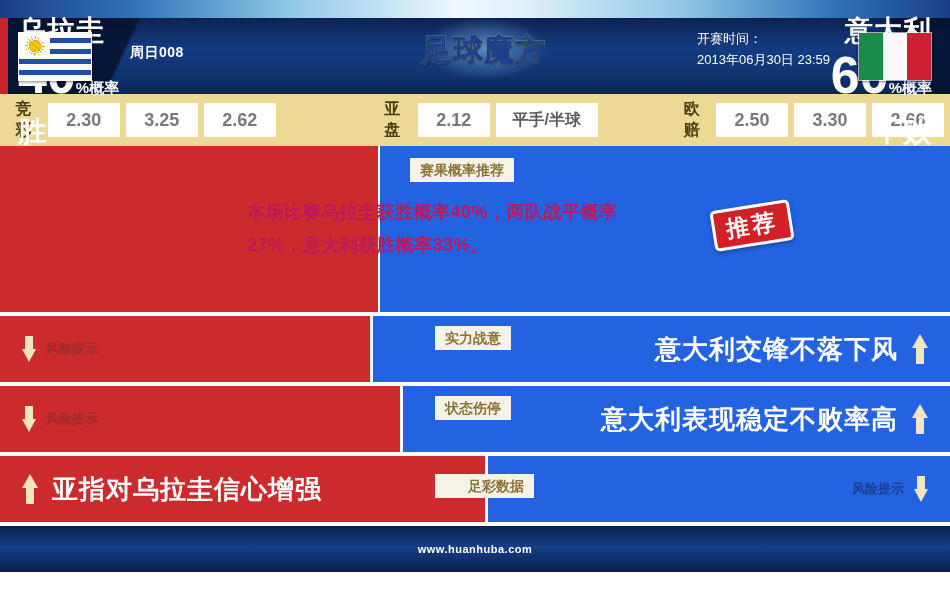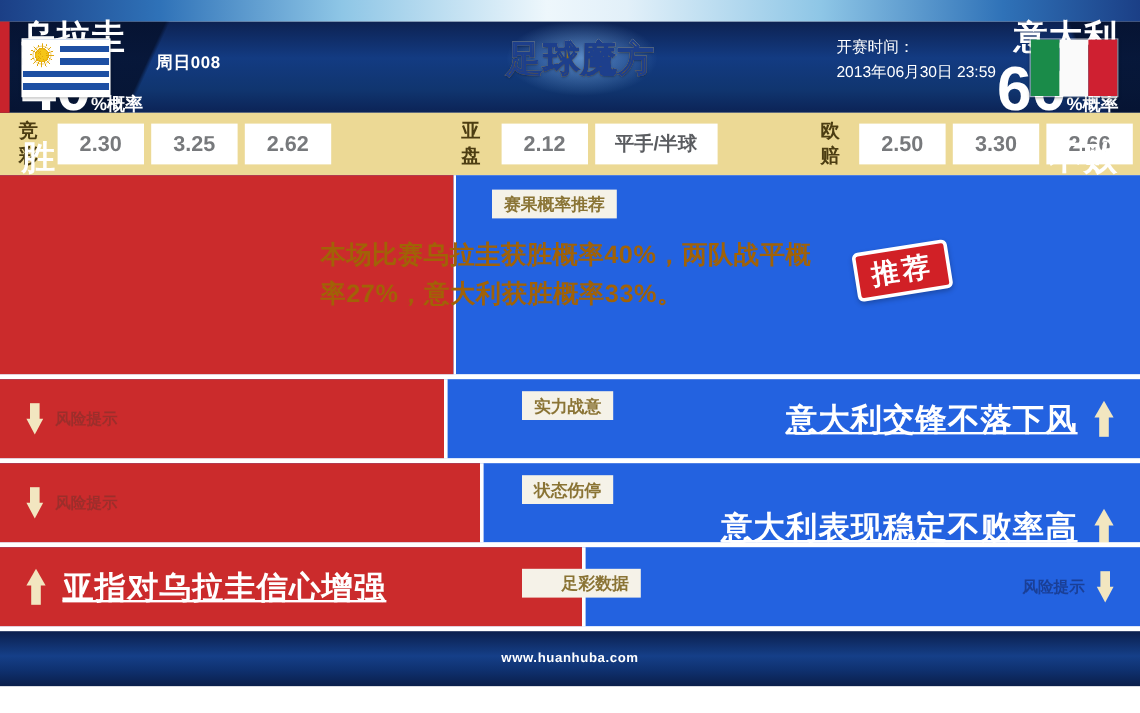--- a/index.html
+++ b/index.html
@@ -101,21 +101,21 @@
 
   .tab{
     position:absolute;background:#f5f2e8;color:#8a7435;
     font-size:14px;font-weight:bold;line-height:24px;height:24px;padding:0 10px;
     z-index:6;white-space:nowrap;
   }
   .tab-prob{left:410px;top:158px;}
 
   .panel-desc{
     position:absolute;left:247px;top:196px;width:425px;z-index:5;
-    color:#a16207;font-size:21px;font-weight:bold;line-height:33px;letter-spacing:.5px;margin-left:20px;
+    color:#be185d;font-size:18px;font-weight:bold;line-height:33px;letter-spacing:.5px;
   }
 
   .stamp{
     position:absolute;left:712px;top:205px;z-index:6;
     transform:rotate(-9deg);
     background:#d12026;color:#fff;border:3px solid #fff;border-radius:5px;
     padding:2px 11px;font-size:23px;font-weight:bold;letter-spacing:3px;
     box-shadow:0 2px 4px rgba(0,0,0,.25);
   }
 
@@ -131,21 +131,21 @@
   .risk-r{right:22px;}
   .risk-txt{color:#9c2e2b;font-size:13px;font-weight:bold;}
   .risk-txt.on-blue{color:#1a3f96;}
   .arrow{width:0;height:0;position:relative;}
   .arrow-dn{width:14px;height:26px;}
   .arrow-dn:before{content:"";position:absolute;left:3px;top:0;width:8px;height:14px;background:#f2e6c0;}
   .arrow-dn:after{content:"";position:absolute;left:0;top:13px;border-left:7px solid transparent;border-right:7px solid transparent;border-top:13px solid #f2e6c0;}
 
   .headline{
     position:absolute;top:14px;color:#fff;font-size:26px;font-weight:bold;letter-spacing:1px;
-    display:flex;align-items:center;gap:14px;line-height:38px;text-decoration:underline;
+    display:flex;align-items:center;gap:14px;line-height:38px;
   }
   .headline-r{right:22px;}
   .headline-l{left:22px;}
   .arrow-up{width:16px;height:30px;position:relative;}
   .arrow-up:before{content:"";position:absolute;left:4px;top:13px;width:8px;height:17px;background:#f2e6c0;}
   .arrow-up:after{content:"";position:absolute;left:0;top:0;border-left:8px solid transparent;border-right:8px solid transparent;border-bottom:14px solid #f2e6c0;}
 
   .tab-r1{left:435px;top:326px;}
   .tab-r2{left:435px;top:396px;}
   .tab-r3{left:435px;top:474px;padding-left:33px;}
@@ -259,21 +259,21 @@
 
   <div class="rowgap" style="top:382px;"></div>
   <div class="row row2">
     <div class="rowred" style="width:400px;"></div>
     <div class="rowsep" style="left:400px;"></div>
   </div>
   <div class="risk risk-l" style="top:406px;">
     <span class="arrow arrow-dn"></span>
     <span class="risk-txt">风险提示</span>
   </div>
-  <div class="headline headline-r" style="top:420px;">
+  <div class="headline headline-r" style="top:400px;">
     <span>意大利表现稳定不败率高</span>
     <span class="arrow-up"></span>
   </div>
   <div class="tab tab-r2">状态伤停</div>
 
   <div class="rowgap" style="top:452px;"></div>
   <div class="row row3">
     <div class="rowred" style="width:485px;"></div>
     <div class="rowsep" style="left:485px;"></div>
   </div>

